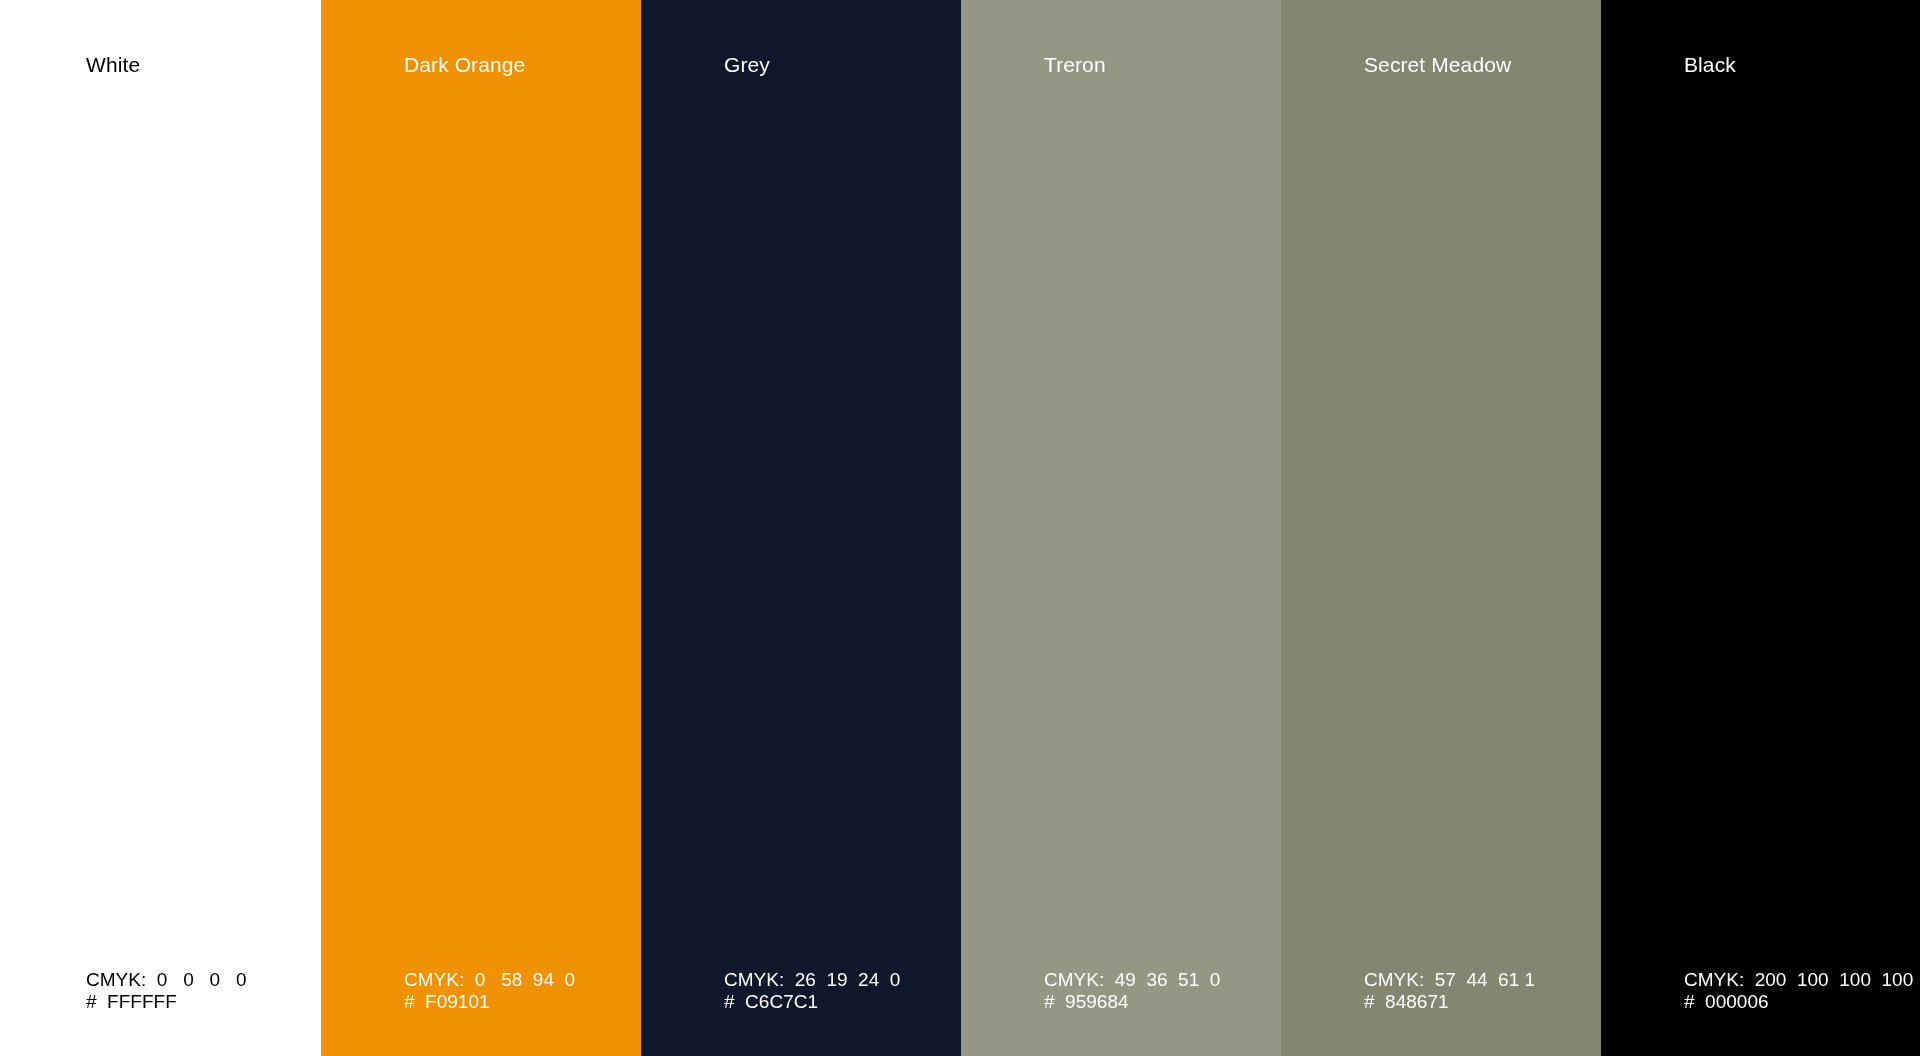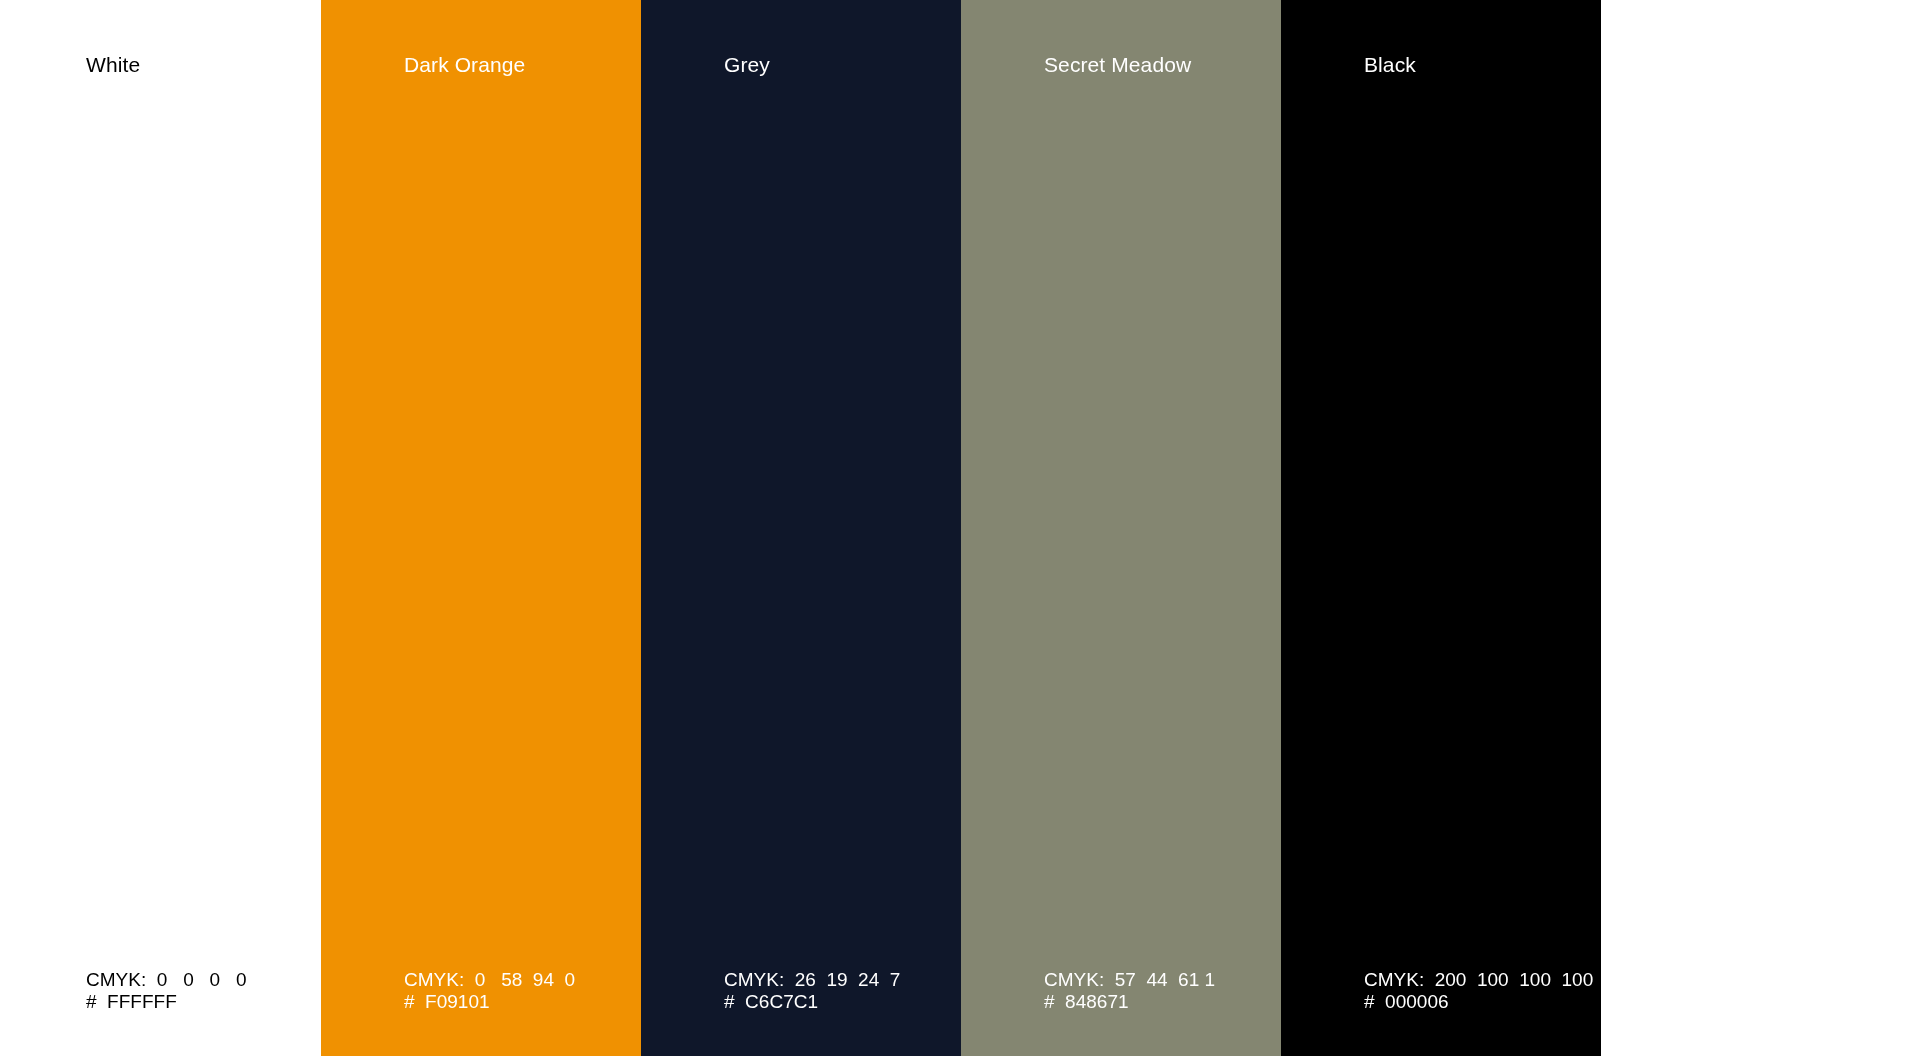--- a/index.html
+++ b/index.html
@@ -90,22 +90,29 @@
     <div class="swatch band" style="background: rgb(240, 145, 1); width: 320px;">
       <div class="swatch-name text-light">Dark Orange</div>
       <div class="swatch-meta text-light">
         <span class="meta-line cmyk-line">CMYK:  0   58  94  0</span>
         <span class="meta-line hex-line">#  F09101</span>
       </div>
     </div>
     <div class="swatch band" style="background: #0f172a; width: 320px;">
       <div class="swatch-name text-light">Grey</div>
       <div class="swatch-meta text-light">
-        <span class="meta-line cmyk-line">CMYK:  26  19  24  7</span>
+        <span class="meta-line cmyk-line">CMYK:  26  19  24  0</span>
         <span class="meta-line hex-line">#  C6C7C1</span>
+      </div>
+    </div>
+    <div class="swatch band" style="background: rgb(149, 150, 132); width: 320px;">
+      <div class="swatch-name text-light">Treron</div>
+      <div class="swatch-meta text-light">
+        <span class="meta-line cmyk-line">CMYK:  49  36  51  0</span>
+        <span class="meta-line hex-line">#  959684</span>
       </div>
     </div>
     <div class="swatch band" style="background: rgb(132, 134, 113); width: 320px;">
       <div class="swatch-name text-light">Secret Meadow</div>
       <div class="swatch-meta text-light">
         <span class="meta-line cmyk-line">CMYK:  57  44  61 1</span>
         <span class="meta-line hex-line">#  848671</span>
       </div>
     </div>
     <div class="swatch band" style="background: rgb(0, 0, 0); width: 320px; padding-left: 28px;">

